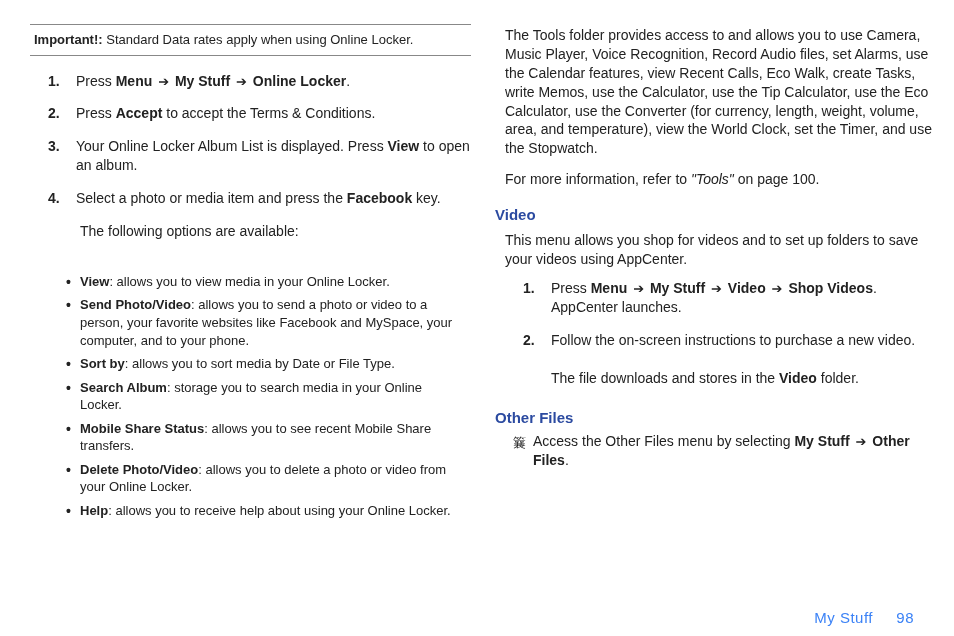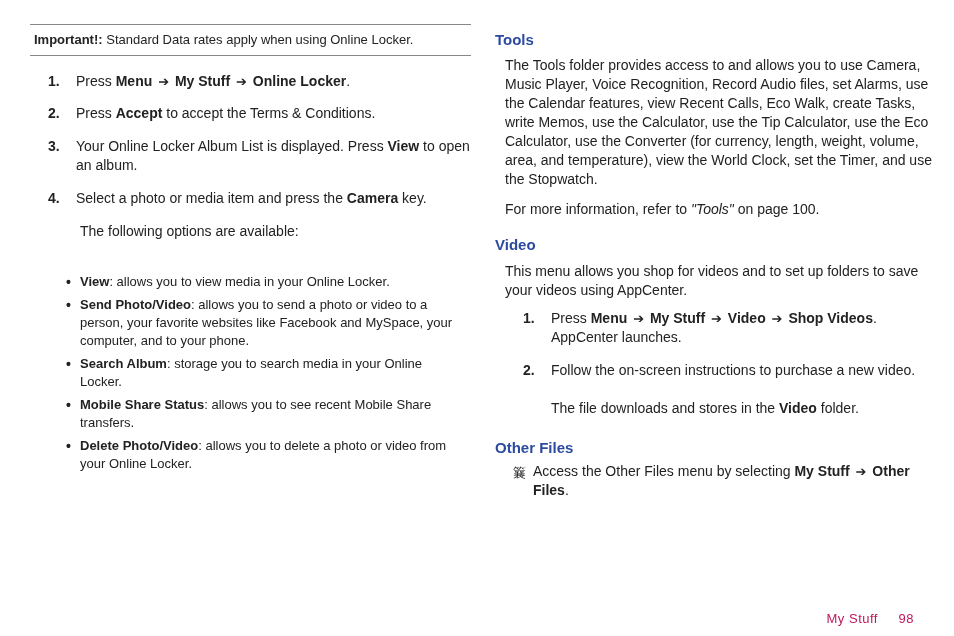--- a/index.html
+++ b/index.html
@@ -95,22 +95,22 @@
   }
   .arrow-line .tri {
     min-width: 20px;
     font-size: 13px;
     padding-top: 2px;
   }
   .footer {
     position: absolute;
     bottom: 10px;
     right: 40px;
-    font-size: 13px;
-    color: #be185d;
+    font-size: 15px;
+    color: #3b82f6;
     letter-spacing: 0.5px;
   }
   .italic { font-style: italic; }
   .arrow-icon {
     font-size: 13px;
     padding: 0 2px;
   }
 </style>
 </head>
 <body>
@@ -143,39 +143,40 @@
       </li>
       <li>
         <span class="num">3.</span>
         <span class="txt">
           <span>Your Online Locker Album List is displayed. Press </span><span class="b">View</span><span> to open an album.</span>
         </span>
       </li>
       <li>
         <span class="num">4.</span>
         <span class="txt">
-          <span>Select a photo or media item and press the </span><span class="b">Camera</span><span> key.</span>
+          <span>Select a photo or media item and press the </span><span class="b">Facebook</span><span> key.</span>
         </span>
       </li>
     </ol>
 
     <div class="sub-intro">The following options are available:</div>
 
     <ul class="bullets">
       <li><span class="b">View</span><span>: allows you to view media in your Online Locker.</span></li>
       <li><span class="b">Send Photo/Video</span><span>: allows you to send a photo or video to a person, your favorite websites like Facebook and MySpace, your computer, and to your phone.</span></li>
+      <li><span class="b">Sort by</span><span>: allows you to sort media by Date or File Type.</span></li>
       <li><span class="b">Search Album</span><span>: storage you to search media in your Online Locker.</span></li>
       <li><span class="b">Mobile Share Status</span><span>: allows you to see recent Mobile Share transfers.</span></li>
       <li><span class="b">Delete Photo/Video</span><span>: allows you to delete a photo or video from your Online Locker.</span></li>
+      <li><span class="b">Help</span><span>: allows you to receive help about using your Online Locker.</span></li>
     </ul>
   </div>
 
   <div class="col">
 
-    <div class="sect-head">Tools</div>
     <div class="para">The Tools folder provides access to and allows you to use Camera, Music Player, Voice Recognition, Record Audio files, set Alarms, use the Calendar features, view Recent Calls, Eco Walk, create Tasks, write Memos, use the Calculator, use the Tip Calculator, use the Eco Calculator, use the Converter (for currency, length, weight, volume, area, and temperature), view the World Clock, set the Timer, and use the Stopwatch.</div>
     <div class="para">
       <span>For more information, refer to </span><span class="italic">"Tools"</span><span> on page 100.</span>
     </div>
 
     <div class="sect-head">Video</div>
     <div class="para">This menu allows you shop for videos and to set up folders to save your videos using AppCenter.</div>
 
     <ol class="steps" style="margin-left:28px;">
       <li>

